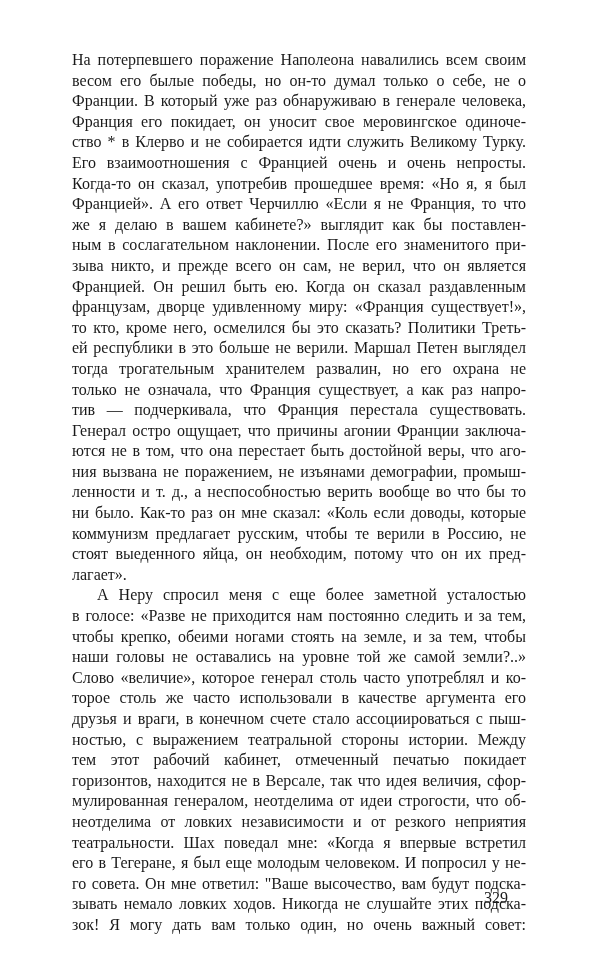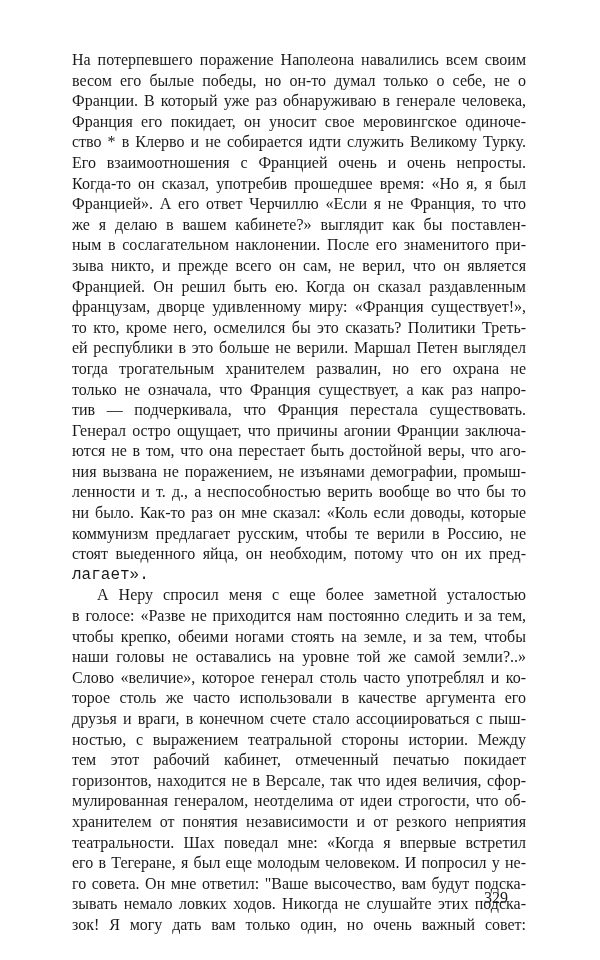--- a/index.html
+++ b/index.html
@@ -26,21 +26,20 @@
       height: 20.6px;
       line-height: 20.6px;
       font-size: 16px;
       white-space: nowrap;
       text-align: justify;
       text-align-last: justify;
       letter-spacing: 0;
     }
     .line.last {
       text-align-last: left;
-      font-family: Liberation Mono, monospace;
     }
     .line.indent {
       padding-left: 25px;
     }
     .page-number {
       position: absolute;
       left: 0;
       width: 508px;
       top: 888px;
       text-align: right;
@@ -86,21 +85,21 @@
     <span class="line">в голосе: «Разве не приходится нам постоянно следить и за тем,</span>
     <span class="line">чтобы крепко, обеими ногами стоять на земле, и за тем, чтобы</span>
     <span class="line">наши головы не оставались на уровне той же самой земли?..»</span>
     <span class="line">Слово «величие», которое генерал столь часто употреблял и ко-</span>
     <span class="line">торое столь же часто использовали в качестве аргумента его</span>
     <span class="line">друзья и враги, в конечном счете стало ассоциироваться с пыш-</span>
     <span class="line">ностью, с выражением театральной стороны истории. Между</span>
     <span class="line">тем этот рабочий кабинет, отмеченный печатью покидает</span>
     <span class="line">горизонтов, находится не в Версале, так что идея величия, сфор-</span>
     <span class="line">мулированная генералом, неотделима от идеи строгости, что об-</span>
-    <span class="line">хранителем от понятия независимости и от резкого неприятия</span>
+    <span class="line">неотделима от ловких независимости и от резкого неприятия</span>
     <span class="line">театральности. Шах поведал мне: «Когда я впервые встретил</span>
     <span class="line">его в Тегеране, я был еще молодым человеком. И попросил у не-</span>
     <span class="line">го совета. Он мне ответил: "Ваше высочество, вам будут подска-</span>
     <span class="line">зывать немало ловких ходов. Никогда не слушайте этих подска-</span>
     <span class="line">зок! Я могу дать вам только один, но очень важный совет:</span>
 
   </div>
 </div>
 
 <div class="page-number">329</div>

